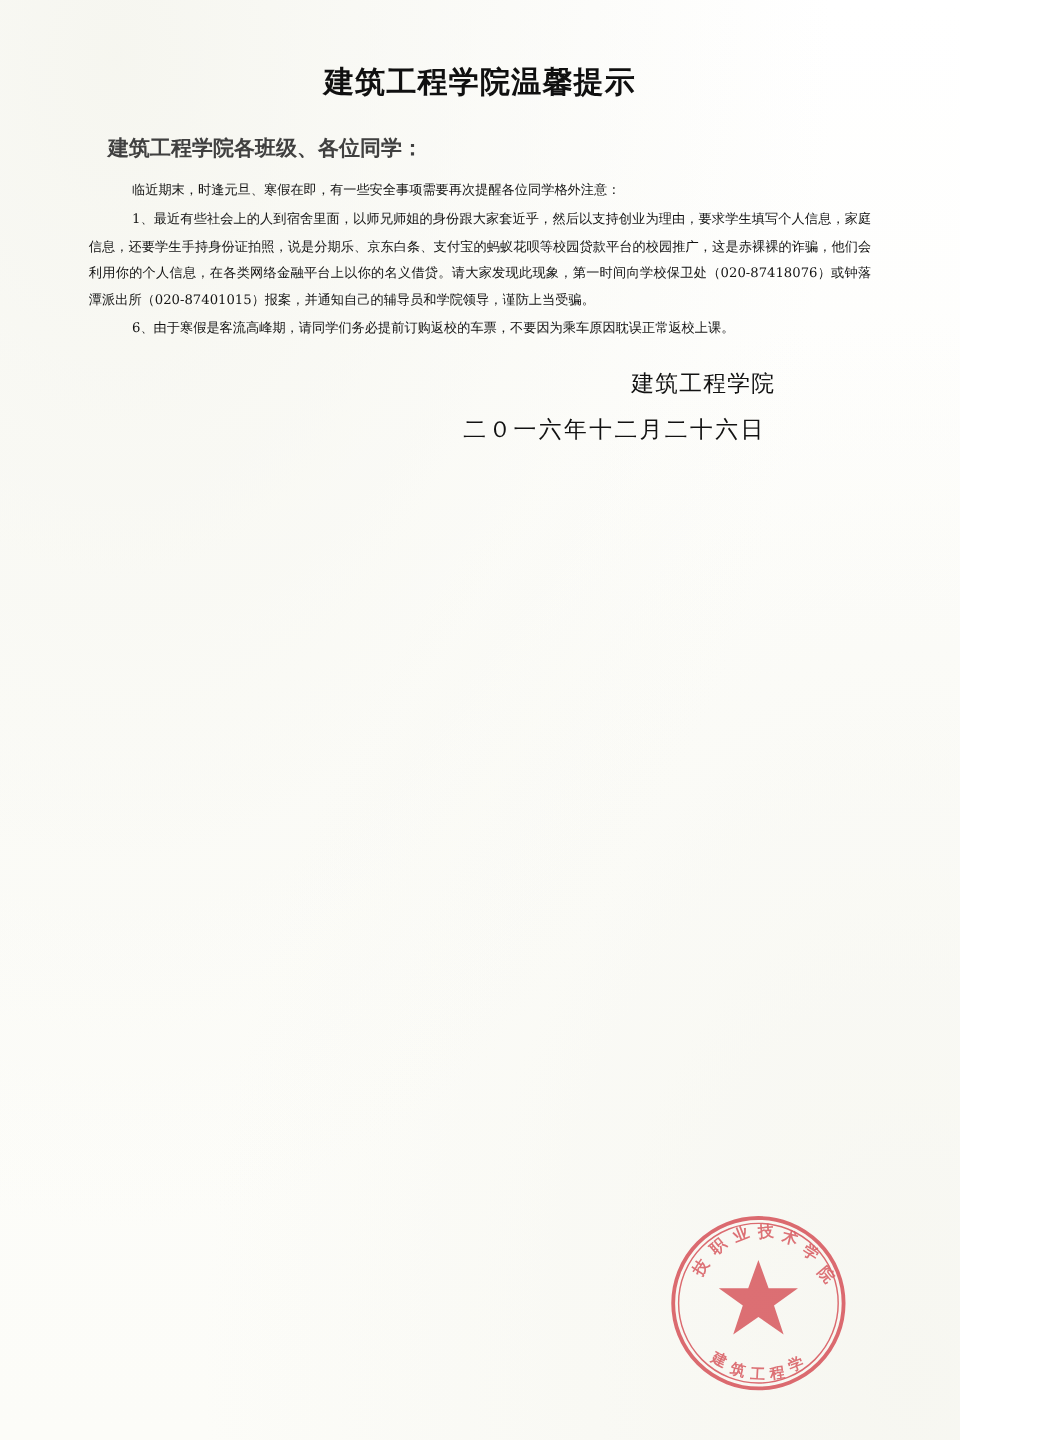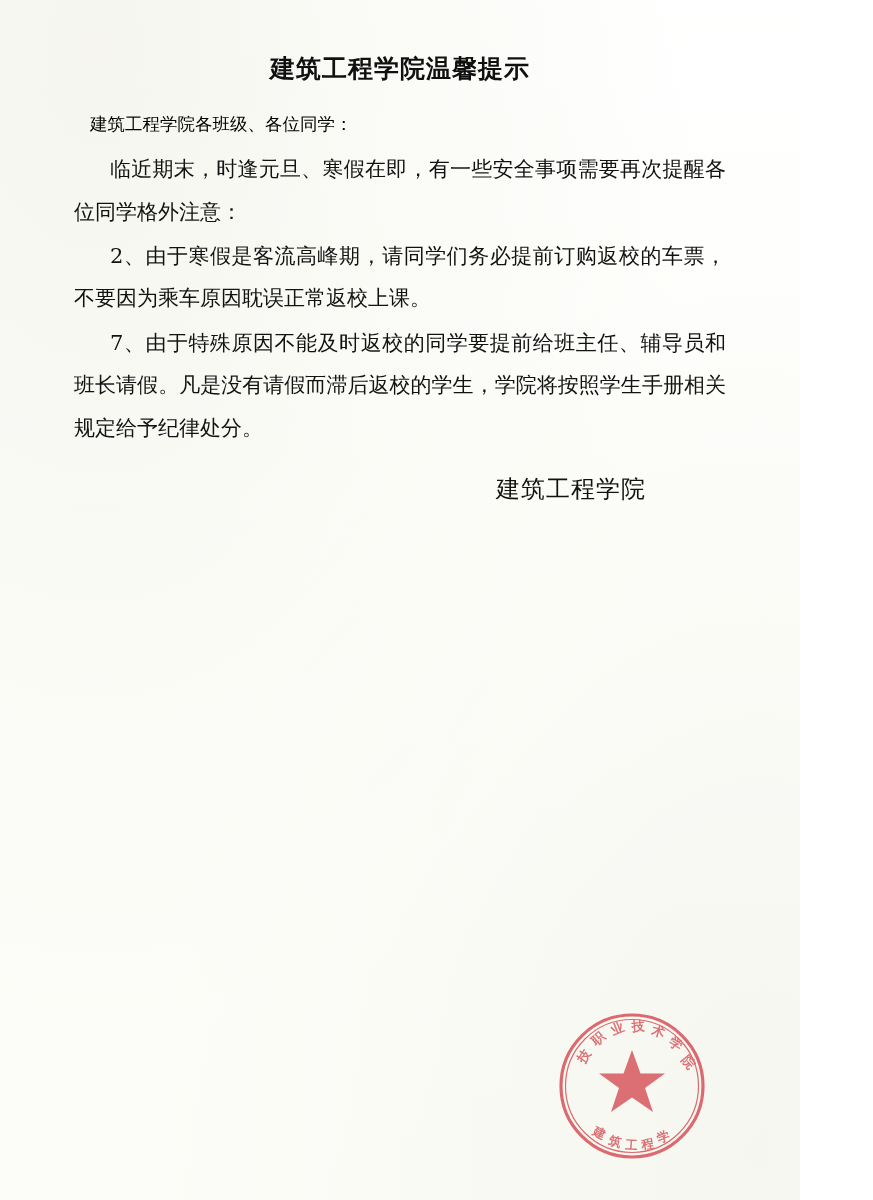--- a/index.html
+++ b/index.html
@@ -42,40 +42,41 @@
     font-size: 25px;
     font-weight: bold;
     letter-spacing: 1px;
     color: #101010;
     margin: 0 0 26px 0;
   }
   .salutation {
     font-family: "DejaVu Serif", serif;
     font-size: 17.5px;
     line-height: 1.55;
-    color: #000000;
+    color: #404040;
     margin: 0 0 10px 0;
     padding-left: 16px;
+    font-weight: bold;
   }
   .para {
     font-family: "DejaVu Serif", serif;
-    font-size: 21px;
+    font-size: 11px;
     line-height: 2.02;
     color: #121212;
     margin: 0 0 2px 0;
     text-indent: 36px;
     text-align: justify;
     text-justify: inter-ideograph;
   }
   .sig-block {
     margin-top: 16px;
     padding-right: 80px;
     text-align: right;
     font-family: "DejaVu Serif", serif;
-    font-size: 24px;
+    font-size: 19px;
     line-height: 2.0;
     color: #121212;
     position: relative;
     z-index: 3;
   }
   .sig-line {
     display: block;
     letter-spacing: 1px;
   }
   .sig-date {
@@ -105,25 +106,26 @@
 <div class="page">
   <div class="scan-tint"></div>
 
   <div class="doc">
 
     <h1 class="doc-title">建筑工程学院温馨提示</h1>
 
     <p class="salutation">建筑工程学院各班级、各位同学：</p>
 
     <p class="para">临近期末，时逢元旦、寒假在即，有一些安全事项需要再次提醒各位同学格外注意：</p>
-    <p class="para">2、由于寒假是客流高峰期，请同学们务必提前订购返校的车票，不要因为乘车原因耽误正常返校上课。</p>
-    <p class="para">7、由于特殊原因不能及时返校的同学要提前给班主任、辅导员和班长请假。凡是没有请假而滞后返校的学生，学院将按照学生手册相关规定给予纪律处分。</p>
+    <p class="para">1、最近有些社会上的人到宿舍里面，以师兄师姐的身份跟大家套近乎，然后以支持创业为理由，要求学生填写个人信息，家庭信息，还要学生手持身份证拍照，说是分期乐、京东白条、支付宝的蚂蚁花呗等校园贷款平台的校园推广，这是赤裸裸的诈骗，他们会利用你的个人信息，在各类网络金融平台上以你的名义借贷。请大家发现此现象，第一时间向学校保卫处（020-87418076）或钟落潭派出所（020-87401015）报案，并通知自己的辅导员和学院领导，谨防上当受骗。</p>
+    <p class="para">6、由于寒假是客流高峰期，请同学们务必提前订购返校的车票，不要因为乘车原因耽误正常返校上课。</p>
 
     <div class="sig-block">
       <span class="sig-line">建筑工程学院</span>
+      <span class="sig-date">二０一六年十二月二十六日</span>
     </div>
 
   </div>
 
   <div class="seal">
     <svg width="152" height="152" viewBox="0 0 152 152" xmlns="http://www.w3.org/2000/svg">
       <g stroke="#d3424a" fill="none" stroke-width="3.2" opacity="0.95">
         <circle cx="76" cy="76" r="71"></circle>
         <circle cx="76" cy="76" r="66.5" stroke-width="1.2"></circle>
       </g>

